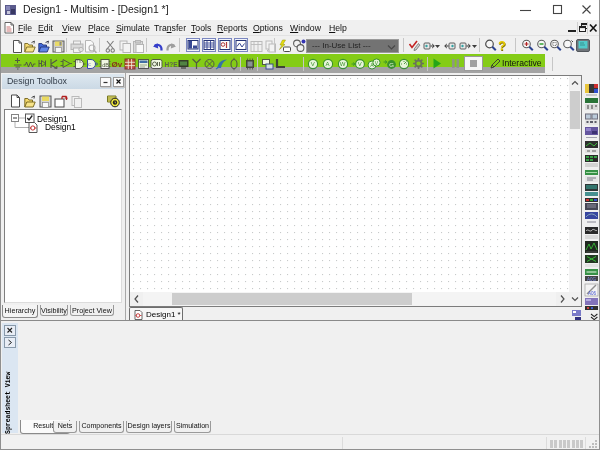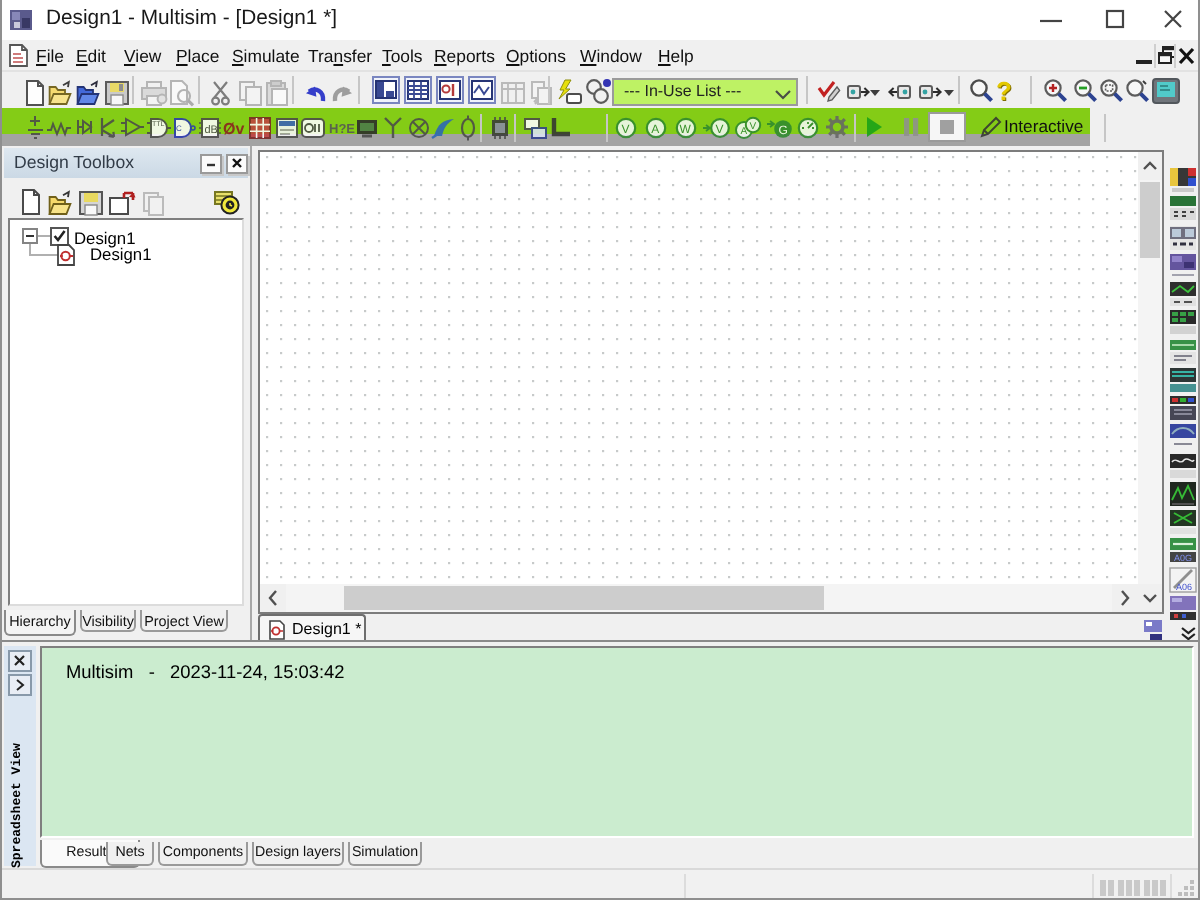--- a/index.html
+++ b/index.html
@@ -184,21 +184,21 @@
   <div class="vsep" style="left:274px;top:2px"></div>
   <svg class="i" style="left:278px;top:3px" width="13" height="14">
       <path d="M4.5 1 L2 6 H4 L1.5 10.5 L7 5.5 H4.8 L7.5 1 Z" fill="#e8e000" stroke="#888800" stroke-width="0.5"></path>
       <rect x="5.5" y="8" width="7" height="4.5" rx="1" fill="#fff" stroke="#444"></rect>
     </svg>
   <svg class="i" style="left:292px;top:3px" width="14" height="14">
       <circle cx="5" cy="4.5" r="3.4" fill="#f2f2f2" stroke="#555" stroke-width="1.1"></circle>
       <circle cx="8.5" cy="9" r="3.4" fill="#f2f2f2" stroke="#555" stroke-width="1.1"></circle>
       <circle cx="11.5" cy="2.5" r="2" fill="#2a2ab0"></circle>
     </svg>
-  <div class="a" style="left:306px;top:3px;width:93px;height:14px;background:#bef264;border:1px solid #9a9a9a">
+  <div class="a" style="left:306px;top:3px;width:93px;height:14px;background:#737373;border:1px solid #9a9a9a">
     <div class="a" style="left:5px;top:1px;font-size:8px;color:#222">--- In-Use List ---</div>
     <svg class="i" style="left:80px;top:4px" width="9" height="7">
         <path d="M1 1.5 L4.5 5 L8 1.5" fill="none" stroke="#444" stroke-width="1.1"></path>
       </svg>
   </div>
   <div class="vsep" style="left:403px;top:2px"></div>
   <svg class="i" style="left:408px;top:3px" width="12" height="14">
       <path d="M1.5 5 L4 8.5 L9 2" fill="none" stroke="#c01818" stroke-width="1.6"></path>
       <path d="M10.5 4.5 L6.5 9.5 L6 11.5 L8 11 L11.8 6.2 Z" fill="#d0cfcf" stroke="#555" stroke-width="0.7"></path>
     </svg>
@@ -624,23 +624,20 @@
     <svg class="i" style="left:2px;top:2px" width="12" height="11">
         <rect x="0.5" y="0.5" width="11" height="10" fill="#e8edf5" stroke="#8899aa"></rect>
         <path d="M3.5 3 L8 7.5 M8 3 L3.5 7.5" stroke="#222" stroke-width="1.1"></path>
       </svg>
     <svg class="i" style="left:2px;top:14px" width="12" height="11">
         <rect x="0.5" y="0.5" width="11" height="10" fill="#e8edf5" stroke="#8899aa"></rect>
         <path d="M4.5 3 L7.5 5.5 L4.5 8" fill="none" stroke="#222" stroke-width="1"></path>
       </svg>
     <div class="a" style="left:3px;top:111px;transform-origin:0 0;transform:rotate(-90deg);font-family:'Liberation Mono',monospace;font-weight:bold;font-size:6.5px;color:#000;width:70px;white-space:nowrap">Spreadsheet View</div>
   </div>
-  <div class="a" id="sgreen">
-      <div class="a" id="stext">Multisim&nbsp;&nbsp; -&nbsp;&nbsp; 2023-11-24, 15:03:42</div>
-    </div>
   <div class="btab" style="left:19px;top:99px;width:50px;height:14px;line-height:13px;background:#fafafa;border-color:#8a8a8a">Results</div>
   <div class="btab" style="left:52px;top:100px;width:24px">Nets</div>
   <div class="btab" style="left:78px;top:100px;width:45px">Components</div>
   <div class="btab" style="left:125px;top:100px;width:46px">Design layers</div>
   <div class="btab" style="left:173px;top:100px;width:37px">Simulation</div>
 </div>
 <div class="a" id="statusbar">
   <div class="a" style="left:342px;top:2px;width:1px;height:12px;background:#dcdcdc"></div>
   <div class="a" style="left:546px;top:2px;width:1px;height:12px;background:#dcdcdc"></div>
   <div class="a" style="left:585px;top:2px;width:1px;height:12px;background:#dcdcdc"></div>

